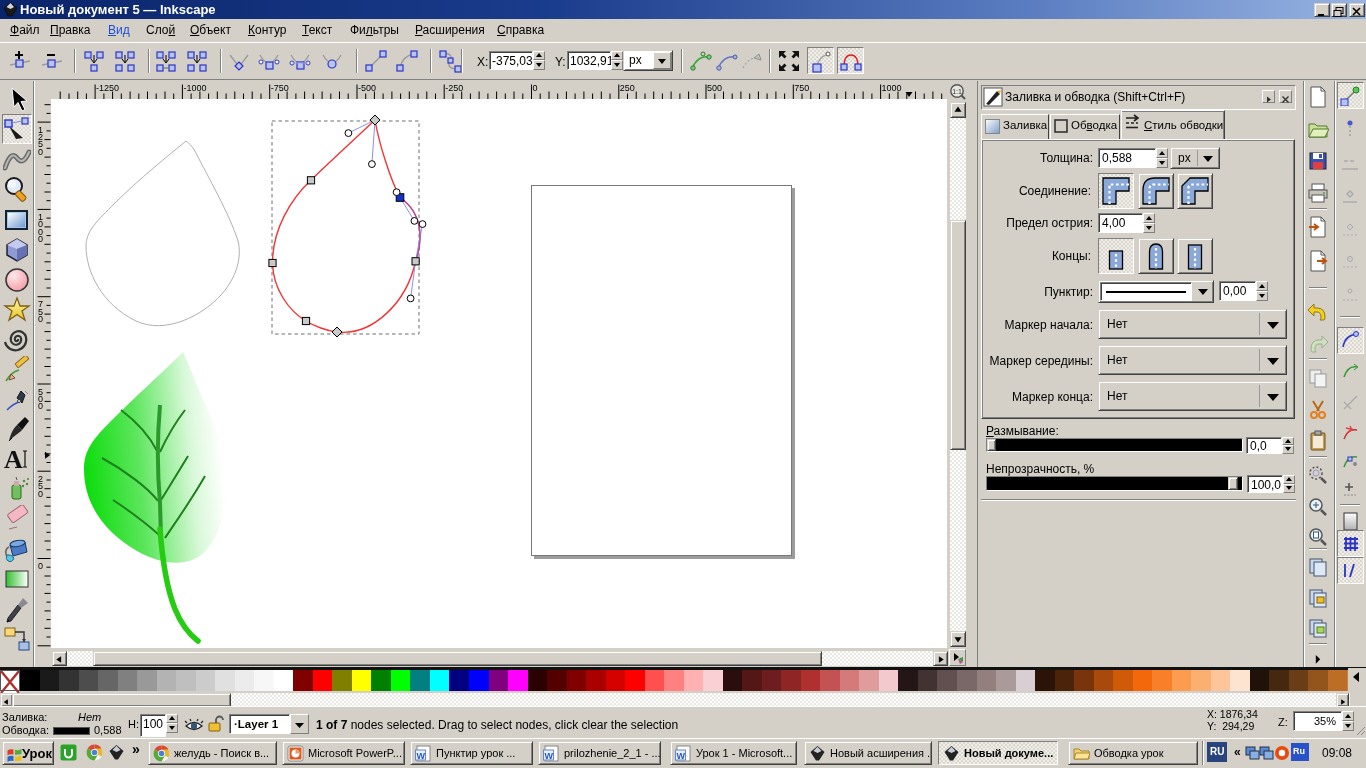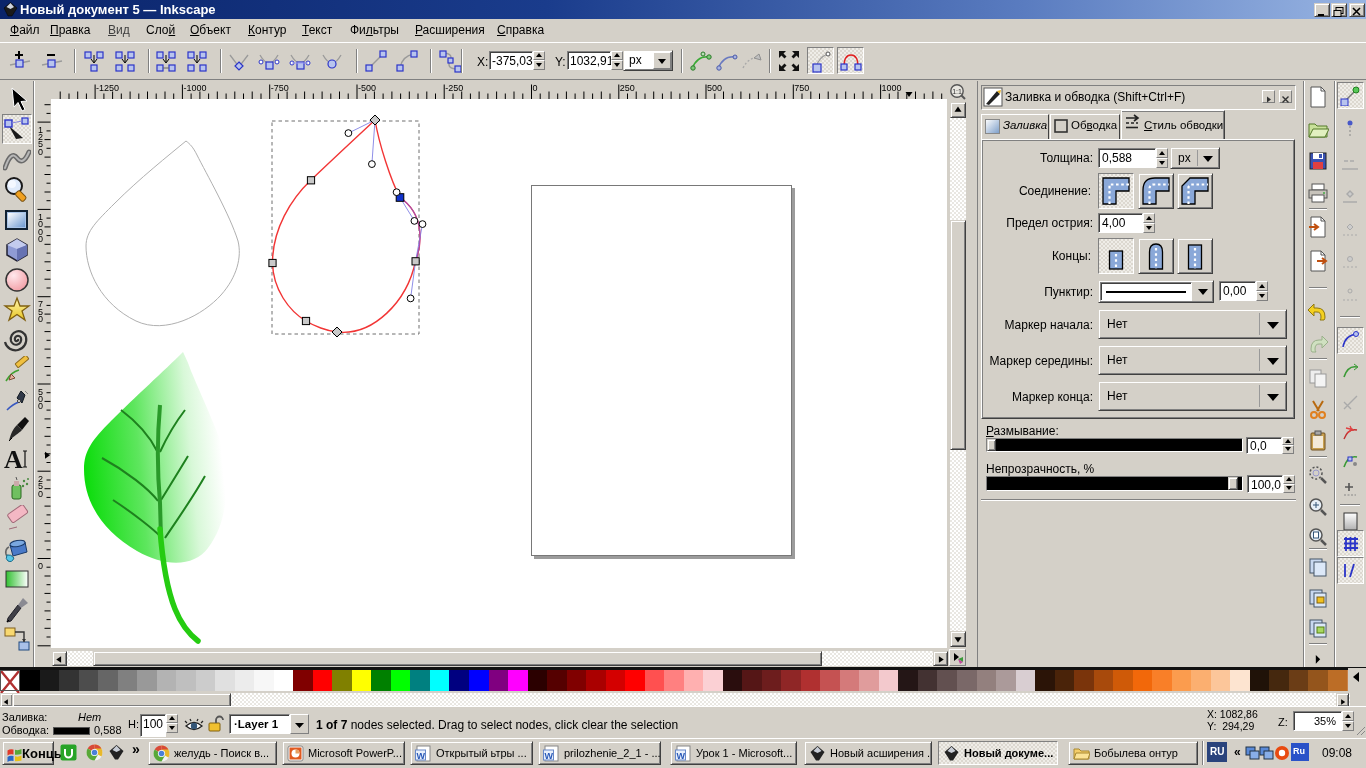--- a/index.html
+++ b/index.html
@@ -25,21 +25,21 @@
 <div class="abs raised2" style="left:1331px;top:3px;width:16px;height:14px;background:#d4d0c8;"><svg width="14" height="12" viewBox="0 0 14 12">
       <rect x="4" y="1.5" width="7" height="6" fill="none" stroke="#000"></rect>
       <rect x="2" y="4.5" width="7" height="6" fill="#d4d0c8" stroke="#000"></rect>
     </svg></div>
 <div class="abs raised2" style="left:1349px;top:3px;width:16px;height:14px;background:#d4d0c8;"><svg width="14" height="12" viewBox="0 0 14 12">
       <path d="M3 2 L10 9 M10 2 L3 9" stroke="#000" stroke-width="1.6"></path>
     </svg></div>
 <div class="abs" style="left:0;top:19px;width:1366px;height:24px;background:#d4d0c8;border-bottom:1px solid #fff;"></div>
 <div class="t" style="left:10px;top:23px;font-size:12px;color:#000;"><u>Ф</u>айл</div>
 <div class="t" style="left:50px;top:23px;font-size:12px;color:#000;"><u>П</u>равка</div>
-<div class="t" style="left:108px;top:23px;font-size:12px;color:#404040;"><u>В</u>ид</div>
+<div class="t" style="left:108px;top:23px;font-size:12px;color:#1d4ed8;"><u>В</u>ид</div>
 <div class="t" style="left:146px;top:23px;font-size:12px;color:#000;">Сло<u>й</u></div>
 <div class="t" style="left:190px;top:23px;font-size:12px;color:#000;"><u>О</u>бъект</div>
 <div class="t" style="left:248px;top:23px;font-size:12px;color:#000;"><u>К</u>онтур</div>
 <div class="t" style="left:302px;top:23px;font-size:12px;color:#000;"><u>Т</u>екст</div>
 <div class="t" style="left:350px;top:23px;font-size:12px;color:#000;">Фи<u>л</u>ьтры</div>
 <div class="t" style="left:415px;top:23px;font-size:12px;color:#000;"><u>Р</u>асширения</div>
 <div class="t" style="left:497px;top:23px;font-size:12px;color:#000;"><u>С</u>правка</div>
 <div class="abs" style="left:0;top:43px;width:1366px;height:37px;background:#d4d0c8;border-bottom:1px solid #808080;"></div>
 <svg class="abs" style="left:8px;top:49px" width="24" height="24" viewBox="0 0 24 24">
     <path d="M2 16 L22 12" stroke="#9a9a9a" stroke-width="1.3" fill="none"></path>
@@ -617,21 +617,21 @@
 <div class="abs" style="left:981px;top:114px;width:68px;height:26px;background:#d4d0c8;border:1px solid;border-color:#fff #404040 #d4d0c8 #fff;"></div>
 <svg class="abs" style="left:985px;top:119px" width="15" height="15" viewBox="0 0 15 15">
     <defs>
       <linearGradient id="tg1" x1="0" y1="0" x2="1" y2="1">
         <stop offset="0" stop-color="#fff"></stop>
         <stop offset="1" stop-color="#7a9cc8"></stop>
       </linearGradient>
     </defs>
     <rect x="0.5" y="0.5" width="14" height="14" fill="url(#tg1)" stroke="#888"></rect>
   </svg>
-<div class="t" style="left:1003px;top:119px;font-size:11.5px;font-style:italic;">Заливка</div>
+<div class="t" style="left:1003px;top:119px;font-size:11.5px;">Заливка</div>
 <div class="abs" style="left:1050px;top:114px;width:70px;height:26px;background:#d4d0c8;border:1px solid;border-color:#fff #404040 #d4d0c8 #fff;"></div>
 <svg class="abs" style="left:1054px;top:119px" width="15" height="15" viewBox="0 0 15 15">
     <rect x="1" y="1" width="12" height="12" fill="#d4d0c8" stroke="#333" stroke-width="1.6"></rect>
   </svg>
 <div class="t" style="left:1071px;top:119px;font-size:11.5px;">Об<u>в</u>одка</div>
 <div class="abs" style="left:1121px;top:110px;width:104px;height:30px;background:#d4d0c8;border:1px solid;border-color:#fff #404040 #d4d0c8 #fff;box-shadow:inset -1px 1px 0 #808080;"></div>
 <svg class="abs" style="left:1125px;top:114px" width="17" height="17" viewBox="0 0 17 17">
     <path d="M1 4 h11 M9 1 l4 3 -4 3" fill="none" stroke="#222" stroke-width="1.6"></path>
     <path d="M1 9 h12" stroke="#222" stroke-width="1.6" stroke-dasharray="3 2"></path>
     <path d="M1 13.5 h12" stroke="#222" stroke-width="1.6"></path>
@@ -1070,21 +1070,21 @@
     <rect x="2" y="8" width="11" height="8" rx="1" fill="#f0c030" stroke="#806010"></rect>
     <path d="M9 8 V5 a3.5 3.5 0 0 1 7 0" fill="none" stroke="#555" stroke-width="1.8"></path>
   </svg>
 <div class="abs entry" style="left:229px;top:714px;width:61px;height:20px;">
     <div class="t" style="left:4px;top:3px;font-size:11.5px;font-weight:bold;">·Layer 1</div>
   </div>
 <div class="abs raised" style="left:290px;top:714px;width:19px;height:20px;background:#d4d0c8;"><svg width="17" height="18" viewBox="0 0 17 18">
       <path d="M4 8 h9 l-4.5 5z" fill="#000"></path>
     </svg></div>
 <div class="t" style="left:316px;top:718px;font-size:12px;"><b>1 of 7</b> nodes selected. Drag to select nodes, click clear the selection</div>
-<div class="t" style="left:1207px;top:708px;font-size:10.5px;">X: 1082,86</div>
+<div class="t" style="left:1207px;top:708px;font-size:10.5px;">X: 1876,34</div>
 <div class="t" style="left:1207px;top:720px;font-size:10.5px;">Y:  294,29</div>
 <div class="t" style="left:1278px;top:716px;font-size:11px;">Z:</div>
 <div class="abs entry" style="left:1293px;top:711px;width:49px;height:20px;">
     <div class="t" style="right:5px;top:3px;font-size:11px;position:absolute;">35%</div>
   </div>
 <div class="abs" style="left:1342px;top:711px;width:12px;height:20px;">
     <div class="abs raised" style="left:0;top:0;width:12px;height:10px;background:#d4d0c8;">
       <svg style="display:block" width="10" height="8" viewBox="0 0 10 8">
         <path d="M5 2 L8 6 H2Z" fill="#000"></path>
       </svg>
@@ -1101,21 +1101,21 @@
 <div class="abs" style="left:0;top:738px;width:1366px;height:30px;background:#d4d0c8;border-top:1px solid #fff;"></div>
 <div class="abs raised2" style="left:2px;top:741px;width:52px;height:24px;background:#d4d0c8;">
     <svg class="abs" style="left:3px;top:3px" width="17" height="17" viewBox="0 0 17 17">
       <g>
         <path d="M1.5 5.5 Q4 3.5 7.5 4.5 L7.5 9.5 Q4 8.5 1.5 10.5Z" fill="#e03a2a"></path>
         <path d="M9 4.8 Q12.5 5.8 15.5 4 L15.5 9 Q12.5 10 9 9.8Z" fill="#58a838"></path>
         <path d="M1.5 12 Q4 10 7.5 11 L7.5 16 Q4 15 1.5 17Z" fill="#2868c8"></path>
         <path d="M9 11.3 Q12.5 12.3 15.5 10.5 L15.5 15.5 Q12.5 16.5 9 16.3Z" fill="#e8c018"></path>
       </g>
     </svg>
-    <div class="t" style="left:19px;top:4px;font-size:13px;font-weight:bold;">Концы</div>
+    <div class="t" style="left:19px;top:4px;font-size:13px;font-weight:bold;">Урок</div>
   </div>
 <svg class="abs" style="left:60px;top:744px" width="17" height="17" viewBox="0 0 17 17">
     <rect x="0.5" y="0.5" width="16" height="16" rx="2" fill="#28a428"></rect>
     <path d="M5 5 V10 a3.5 3.5 0 0 0 7 0 V5" fill="none" stroke="#fff" stroke-width="2"></path>
   </svg>
 <svg class="abs" style="left:86px;top:744px" width="17" height="17" viewBox="0 0 17 17">
     <circle cx="8.5" cy="8.5" r="8" fill="#f2f2f2"></circle>
     <path d="M8.5 8.5 L8.5 0.5 A8 8 0 0 1 15.4 12.5Z" fill="#e8b82a"></path>
     <path d="M8.5 8.5 L1.6 4.5 A8 8 0 0 1 8.5 0.5Z" fill="#d84a38"></path>
     <path d="M8.5 0.5 A8 8 0 0 1 15.4 4.5 L8.5 4.5Z" fill="#d84a38"></path>
@@ -1148,21 +1148,21 @@
       <path d="M8.5 8.5 V4.5 A4 4 0 0 1 12.4 8.5Z" fill="#e8a060"></path>
     </svg>
     <div class="t" style="left:25px;top:5px;font-size:11px;">Microsoft PowerP...</div>
   </div>
 <div class="abs raised2" style="left:410px;top:741px;width:123px;height:24px;background:#d4d0c8;overflow:hidden;">
     <svg class="abs" style="left:4px;top:3px" width="17" height="17" viewBox="0 0 17 17">
       <rect x="2" y="1" width="13" height="15" fill="#fff" stroke="#888"></rect>
       <rect x="0.5" y="5" width="10" height="10" fill="#e8f0fc" stroke="#6888c8"></rect>
       <text x="1.5" y="13.5" font-size="9" font-weight="bold" fill="#2858b8">W</text>
     </svg>
-    <div class="t" style="left:25px;top:5px;font-size:11px;">Открытый ьтры ...</div>
+    <div class="t" style="left:25px;top:5px;font-size:11px;">Пунктир урок ...</div>
   </div>
 <div class="abs raised2" style="left:538px;top:741px;width:123px;height:24px;background:#d4d0c8;overflow:hidden;">
     <svg class="abs" style="left:4px;top:3px" width="17" height="17" viewBox="0 0 17 17">
       <rect x="2" y="1" width="13" height="15" fill="#fff" stroke="#888"></rect>
       <rect x="0.5" y="5" width="10" height="10" fill="#e8f0fc" stroke="#6888c8"></rect>
       <text x="1.5" y="13.5" font-size="9" font-weight="bold" fill="#2858b8">W</text>
     </svg>
     <div class="t" style="left:25px;top:5px;font-size:11px;">prilozhenie_2_1 - ...</div>
   </div>
 <div class="abs raised2" style="left:670px;top:741px;width:127px;height:24px;background:#d4d0c8;overflow:hidden;">
@@ -1185,21 +1185,21 @@
       <path d="M8.5 1 L15.5 7 L10 15.5 L7 15.5 L1.5 7Z" fill="#222"></path>
       <path d="M8.5 1.8 L12.5 6 L8.5 8 L4.5 6Z" fill="#c8cdd6"></path>
     </svg>
     <div class="t" style="left:25px;top:5px;font-size:11px;font-weight:bold;">Новый докуме...</div>
   </div>
 <div class="abs raised2" style="left:1068px;top:741px;width:130px;height:24px;background:#d4d0c8;overflow:hidden;">
     <svg class="abs" style="left:4px;top:3px" width="17" height="17" viewBox="0 0 17 17">
       <path d="M1 14 V4 h5 l2 2 h8 v8Z" fill="#f4ce6a" stroke="#a88830"></path>
       <path d="M1 14 L3 8 h14 l-2 6Z" fill="#fbe396" stroke="#a88830"></path>
     </svg>
-    <div class="t" style="left:25px;top:5px;font-size:11px;">Бобылева онтур</div>
+    <div class="t" style="left:25px;top:5px;font-size:11px;">Обводка урок</div>
   </div>
 <div class="abs" style="left:1202px;top:741px;width:2px;height:24px;border-left:1px solid #808080;border-right:1px solid #fff;"></div>
 <div class="abs" style="left:1207px;top:742px;width:20px;height:20px;background:#29437c;">
     <div class="t" style="left:3px;top:4px;font-size:10px;color:#fff;font-weight:bold;">RU</div>
   </div>
 <div class="t" style="left:1234px;top:745px;font-size:12px;font-weight:bold;">«</div>
 <svg class="abs" style="left:1245px;top:746px" width="15" height="14" viewBox="0 0 15 14">
     <rect x="1" y="1" width="9" height="8" fill="#5a8ad8" stroke="#234"></rect>
     <rect x="5" y="5" width="9" height="8" fill="#88aee8" stroke="#234"></rect>
   </svg>

